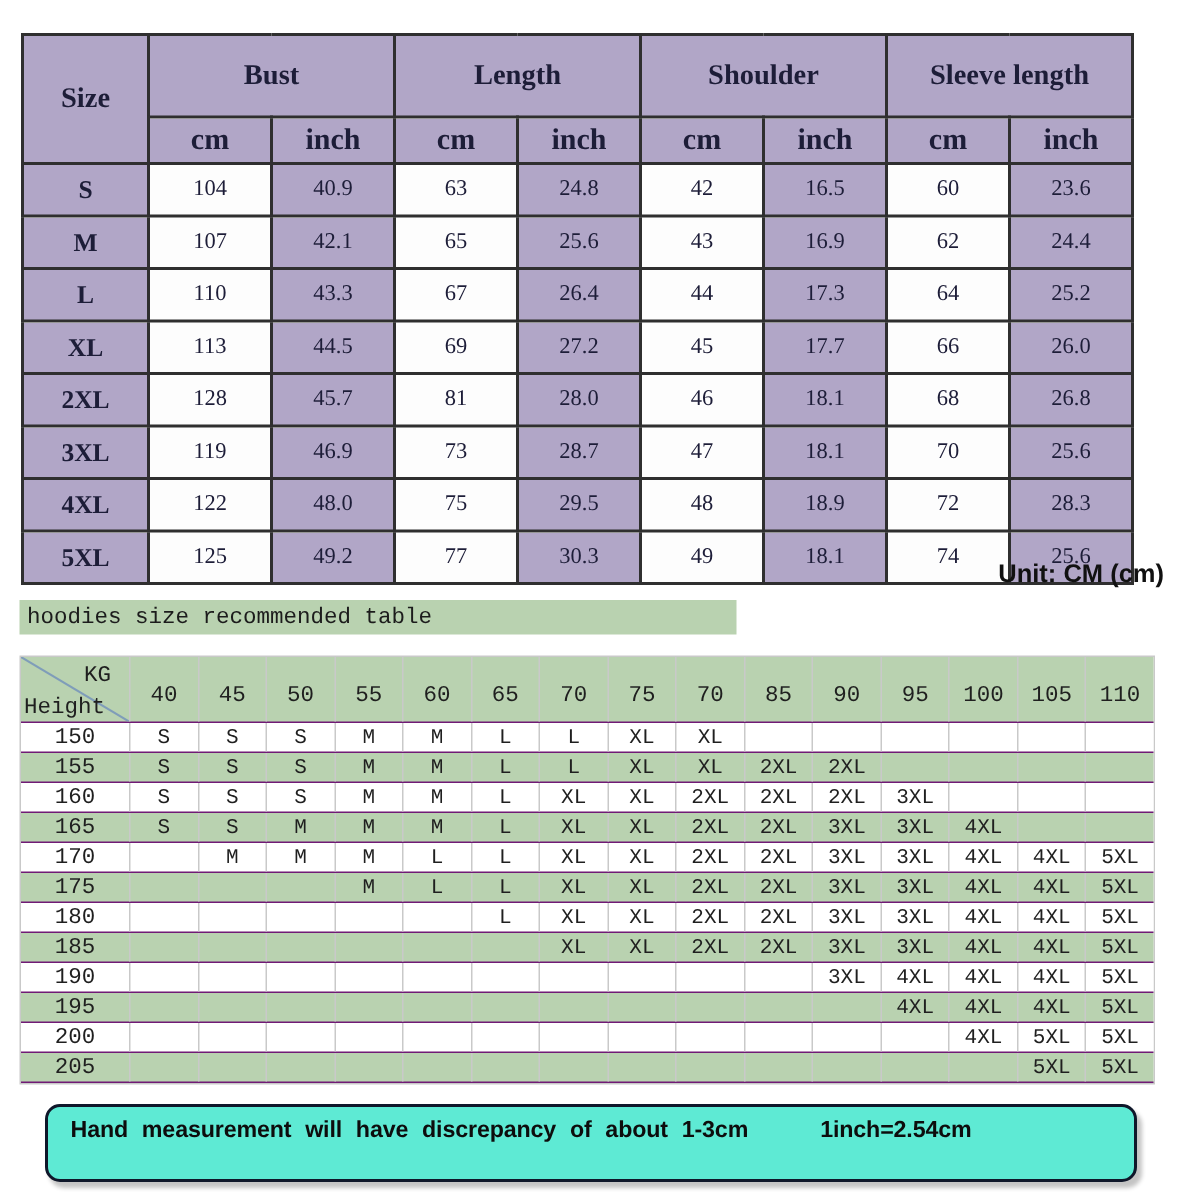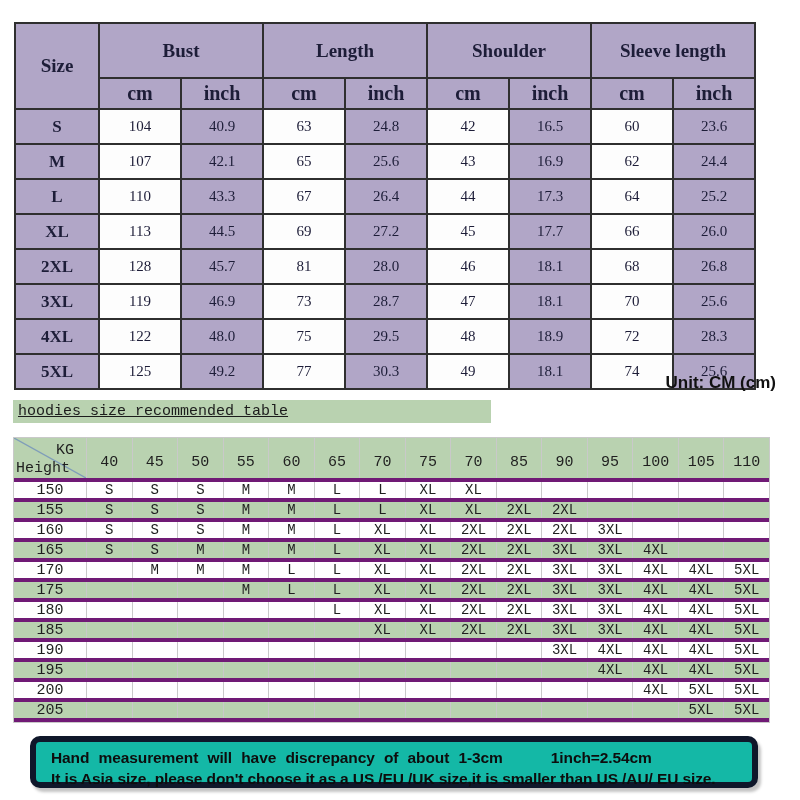--- a/index.html
+++ b/index.html
@@ -21,41 +21,41 @@
   .size-table .corner-h{background:var(--purple);font-size:19px;font-weight:bold;}
   .size-table .unit-h{background:var(--purple);font-size:20px;font-weight:bold;height:31px;}
   .size-table td{height:35px;font-size:15px;}
   .size-table td.size-label{background:var(--purple);font-size:17px;font-weight:bold;}
   .size-table td.cm-cell{background:#fdfdfd;font-weight:normal;}
   .size-table td.inch-cell{background:var(--purple);font-weight:normal;}
 
   
   .rec-title{position:absolute;left:13px;top:400px;width:478px;height:23px;background:var(--green);
     font-family:"Liberation Mono","DejaVu Sans Mono",monospace;font-size:15px;color:#1c1c1c;
-    line-height:23px;padding-left:5px;white-space:nowrap;text-decoration:underline;}
+    line-height:23px;padding-left:5px;white-space:nowrap;}
   .unit-note{position:absolute;right:24px;top:373px;font-size:17px;font-weight:bold;color:#111;margin-left:44px;}
 
   .rec-table{position:absolute;left:13px;top:437px;width:757px;border:1px solid var(--grid);
     font-family:"Liberation Mono","DejaVu Sans Mono",monospace;color:#1f1f1f;}
-  .rec-row{display:flex;width:100%;height:20px;background:#fff;border-bottom:4px solid #701a75;}
+  .rec-row{display:flex;width:100%;height:20px;background:#fff;border-bottom:1px solid #701a75;}
   .rec-row.green{background:var(--green);}
   .rec-row.rec-header{height:44px;background:var(--green);}
   .h-col{width:73px;flex:0 0 73px;border-right:1px solid var(--grid);position:relative;
     display:flex;align-items:center;justify-content:center;font-size:15px;}
   .w-col{flex:1 1 0;border-right:1px solid var(--grid);display:flex;align-items:center;justify-content:center;font-size:14px;}
   .rec-header .w-col{font-size:15px;padding-top:8px;}
   .w-col:last-child{border-right:none;}
   .corner{justify-content:flex-start;align-items:stretch;}
   .corner svg{position:absolute;left:0;top:0;width:100%;height:100%;}
   .kg-label{position:absolute;right:12px;top:4px;font-size:15px;}
   .height-label{position:absolute;left:2px;bottom:1px;font-size:15px;}
 
   
-  .footer-note{position:absolute;left:30px;top:736px;width:728px;height:52px;background:#14b8a6;
-    border:6px solid #0f172a;border-radius:10px;box-shadow:3px 4px 3px #c4c4c4;
+  .footer-note{position:absolute;left:30px;top:736px;width:728px;height:52px;background:#5eead4;
+    border:2px solid #0f172a;border-radius:10px;box-shadow:3px 4px 3px #c4c4c4;
     padding:5px 15px 0 15px;color:#0d0d0d;font-weight:bold;font-size:15.5px;letter-spacing:-0.1px;line-height:21px;}
   .fn-line1{display:flex;white-space:nowrap;}
   .fn-line1 .left{word-spacing:5px;}
   .fn-line1 .right{margin-left:48px;}
   .fn-line2{white-space:nowrap;}
 </style>
 </head>
 <body>
 
 <div class="page">
@@ -427,16 +427,15 @@
         <div class="w-col">5XL</div>
         <div class="w-col">5XL</div>
       </div>
     </div>
 
   <div class="footer-note">
     <div class="fn-line1">
       <span class="left">Hand measurement will have discrepancy of about 1-3cm</span>
       <span class="right">1inch=2.54cm</span>
     </div>
-    <div class="fn-line2">It is Asia size, please don't choose it as a US /EU /UK size,it is smaller than US /AU/ EU size.</div>
   </div>
 
 </div>
 
 </body></html>

